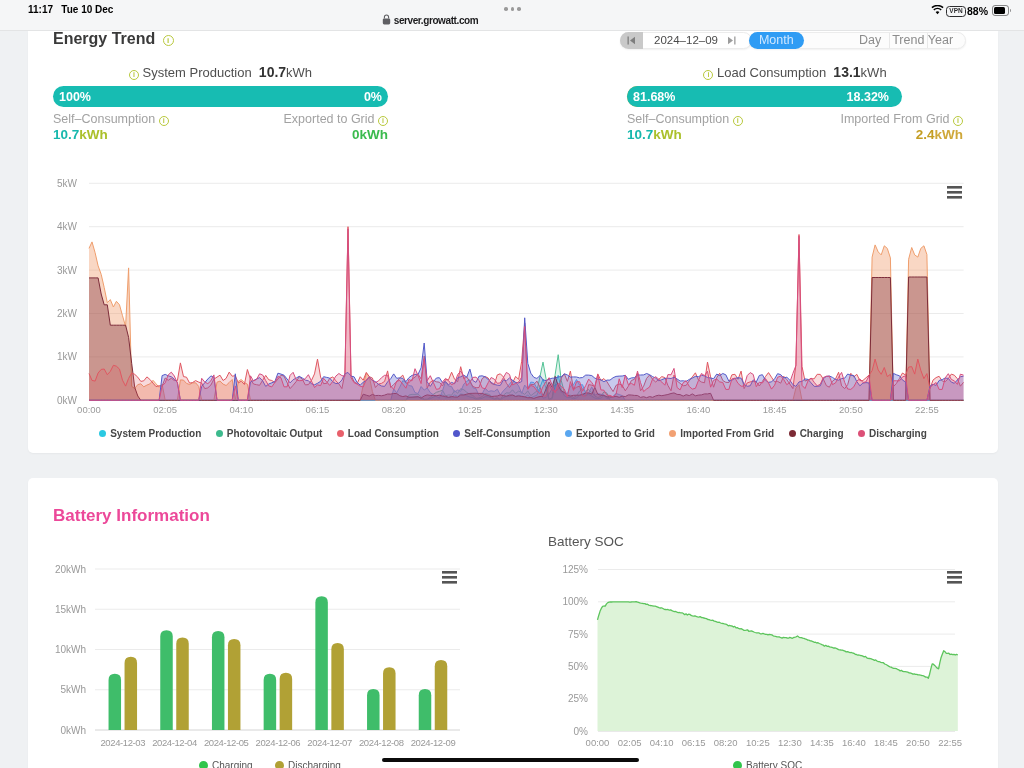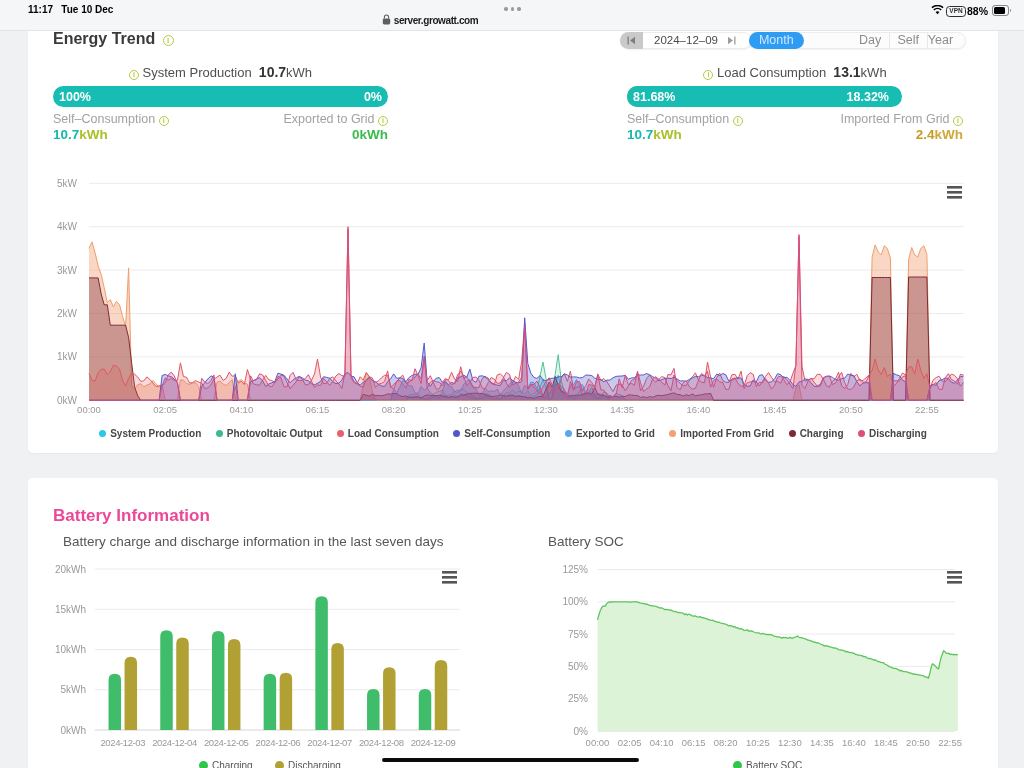--- a/index.html
+++ b/index.html
@@ -57,21 +57,21 @@
     <div class="abs" style="left:22px;top:0;width:86px;height:15px;text-align:center;font-size:11.5px;color:#4a4a4a;line-height:15px;">2024–12–09</div>
     <svg width="9" height="9" viewBox="0 0 9 9" style="position:absolute;left:106px;top:3px;">
         <rect x="7.2" y="0.5" width="1.3" height="8" fill="#9c9c9c"></rect>
         <path d="M1 0.8 L6 4.5 L1 8.2 Z" fill="#9c9c9c"></path>
       </svg>
   </div>
 
   <div class="abs" style="left:721px;top:1px;width:217px;height:17px;background:#fcfcfc;border:1px solid #ececec;border-radius:8.5px;box-shadow:0 1px 2px rgba(0,0,0,0.06);display:flex;">
     <div style="width:54.5px;height:17px;margin:-1px 0 0 -1px;background:#2f9cf4;border-radius:8.5px;text-align:center;line-height:16px;font-size:12.5px;color:#cfe7ff;">Month</div>
     <div style="flex:1;text-align:center;line-height:15px;font-size:12.5px;color:#8c8c8c;border-right:1px solid #e8e8e8;padding-left:48px;">Day</div>
-    <div style="flex:1;text-align:center;line-height:15px;font-size:12.5px;color:#8c8c8c;border-right:1px solid #e8e8e8;">Self</div>
+    <div style="flex:1;text-align:center;line-height:15px;font-size:12.5px;color:#8c8c8c;border-right:1px solid #e8e8e8;">Trend</div>
     <div style="flex:1;text-align:left;line-height:15px;font-size:12.5px;color:#8c8c8c;">Year</div>
   </div>
 
   <div class="abs" style="left:25px;top:33px;width:335px;text-align:center;font-size:13px;color:#4f4f4f;"><span class="itag-sm">i</span> System Production&nbsp; <b style="font-size:14px;color:#333;">10.7</b>kWh</div>
   <div class="abs" style="left:599px;top:33px;width:336px;text-align:center;font-size:13px;color:#4f4f4f;"><span class="itag-sm">i</span> Load Consumption&nbsp; <b style="font-size:14px;color:#333;">13.1</b>kWh</div>
 
   <div class="abs" style="left:25px;top:55px;width:335px;height:21px;border-radius:10.5px;background:#17bcb2;color:#fff;font-size:13px;font-weight:bold;">
     <span class="abs" style="left:6px;top:3.5px;font-size:12.5px;">100%</span>
     <span class="abs" style="right:6px;top:3.5px;font-size:12.5px;">0%</span>
   </div>
@@ -181,21 +181,20 @@
       </span>
     <span class="leg">
         <span class="dot" style="background:#dc5077;"></span>
         <span class="t">Discharging</span>
       </span>
   </div>
 </div>
 
 <div class="card" style="top:478px;height:297px;">
   <div class="abs" style="left:25px;top:28px;font-size:17px;font-weight:bold;color:#ec4899;">Battery Information</div>
-  <div class="abs" style="left:35px;top:56px;font-size:13.5px;color:#565656;">Battery charge and discharge information in the last seven days</div>
   <div class="abs" style="left:520px;top:56px;font-size:13.5px;color:#565656;">Battery SOC</div>
 
   <svg class="abs" style="left:0;top:0;" width="970" height="297" viewBox="0 0 970 297">
     <line x1="67.0" y1="211.75" x2="432.0" y2="211.75" stroke="#ebebeb" stroke-width="1"></line>
 <line x1="67.0" y1="171.50" x2="432.0" y2="171.50" stroke="#ebebeb" stroke-width="1"></line>
 <line x1="67.0" y1="131.25" x2="432.0" y2="131.25" stroke="#ebebeb" stroke-width="1"></line>
 <line x1="67.0" y1="91.00" x2="432.0" y2="91.00" stroke="#ebebeb" stroke-width="1"></line>
 <line x1="67.0" y1="252.0" x2="432.0" y2="252.0" stroke="#d4d4d4" stroke-width="1"></line>
     <path d="M80.55,252.0 L80.55,201.90 Q80.55,195.65 86.80,195.65 Q93.05,195.65 93.05,201.90 L93.05,252.0 Z" fill="#3fbd6a"></path>
 <path d="M96.55,252.0 L96.55,185.00 Q96.55,178.75 102.80,178.75 Q109.05,178.75 109.05,185.00 L109.05,252.0 Z" fill="#b1a135"></path>

